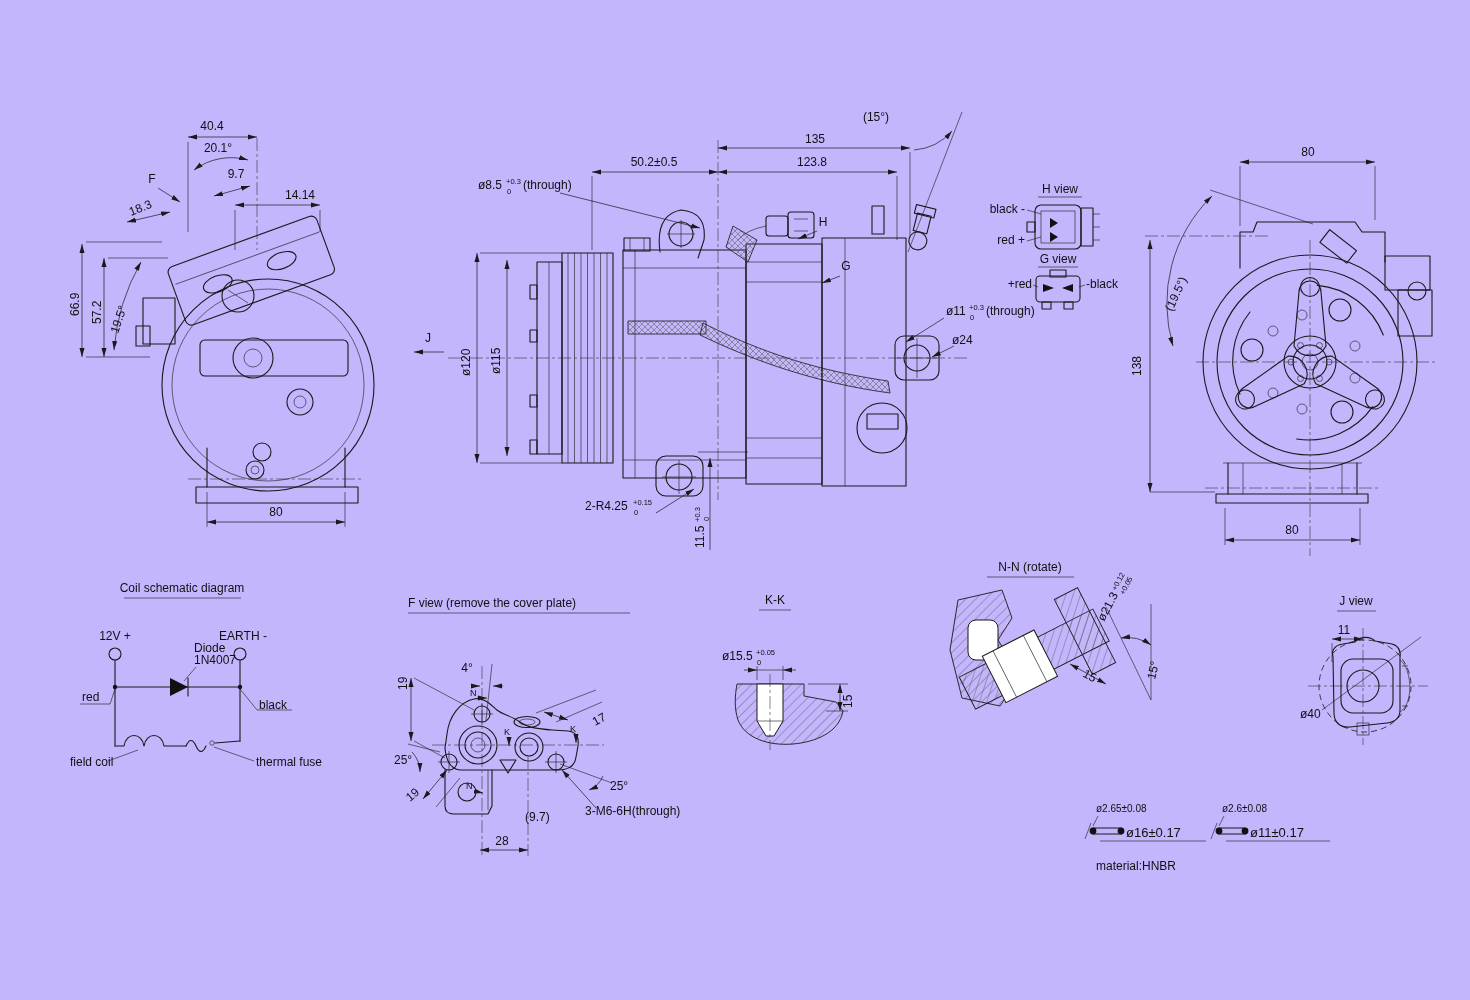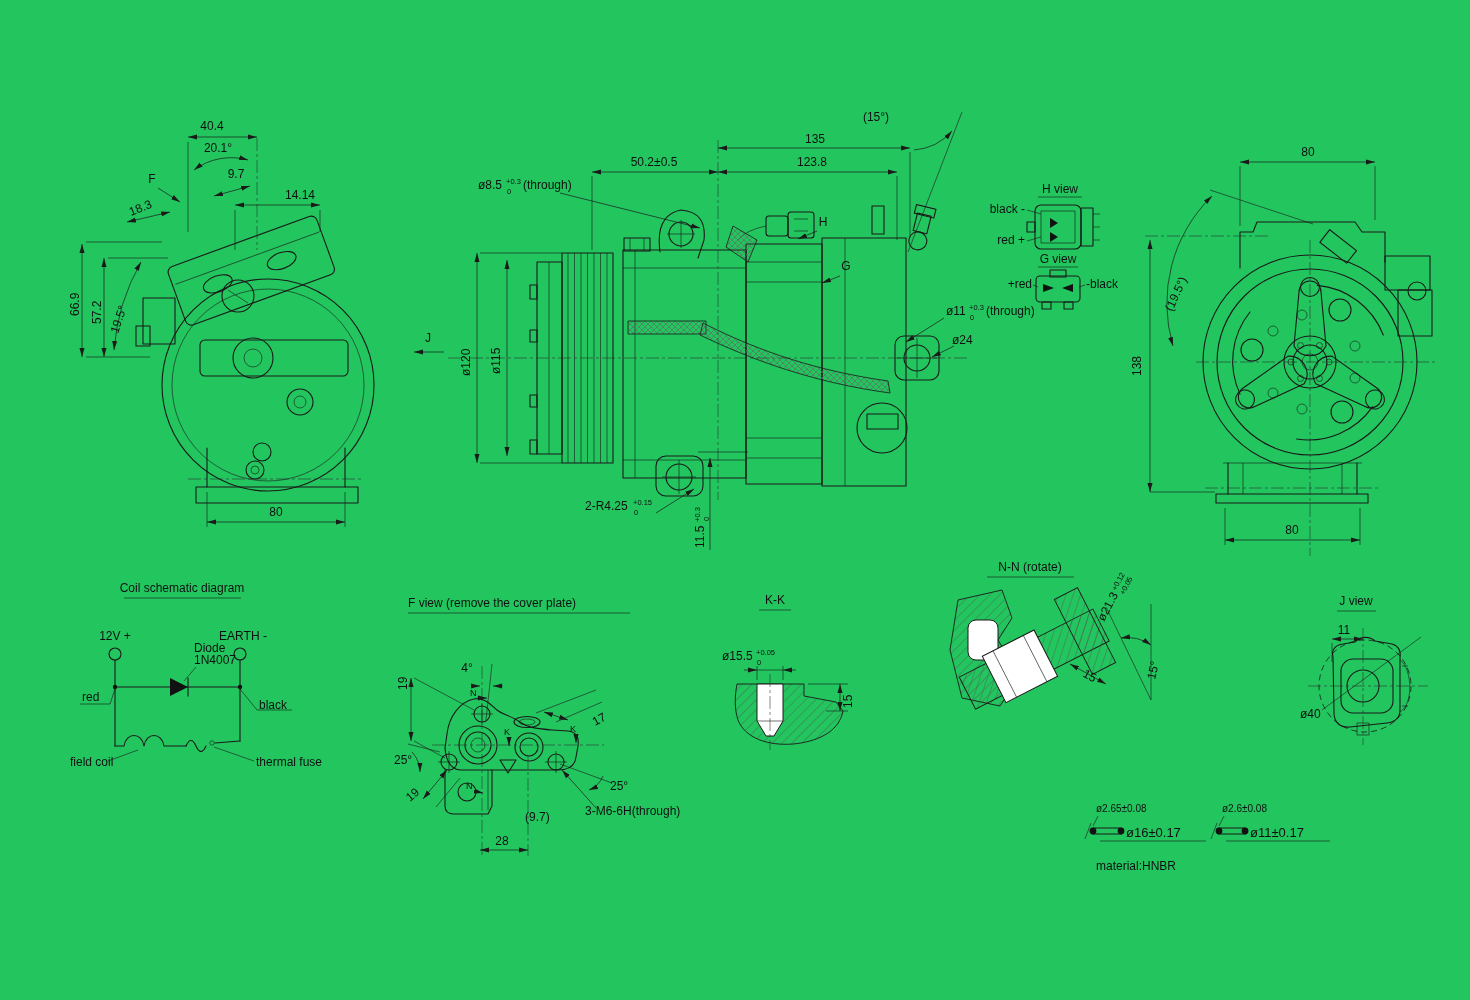--- a/index.html
+++ b/index.html
@@ -1,16 +1,16 @@
 <!DOCTYPE html>
 <html><head>
 <meta charset="utf-8">
 <style>
   html,body{margin:0;padding:0;background:#fff}
-  .sheet{position:relative;width:1470px;height:1000px;background:#22c55e;overflow:hidden}
+  .sheet{position:relative;width:1470px;height:1000px;background:#c4b5fd;overflow:hidden}
   svg{display:block}
   text{font-family:"Liberation Sans",sans-serif;fill:#111}
   .t{font-size:12px}
   .t13{font-size:13px}
   .t10{font-size:10px}
   .t9{font-size:9px}
   .t8{font-size:7.5px}
   .tm{text-anchor:middle}
   .te{text-anchor:end}
   .ln{fill:none;stroke:#1a1a1a;stroke-width:1.1;stroke-linejoin:round;stroke-linecap:round}

